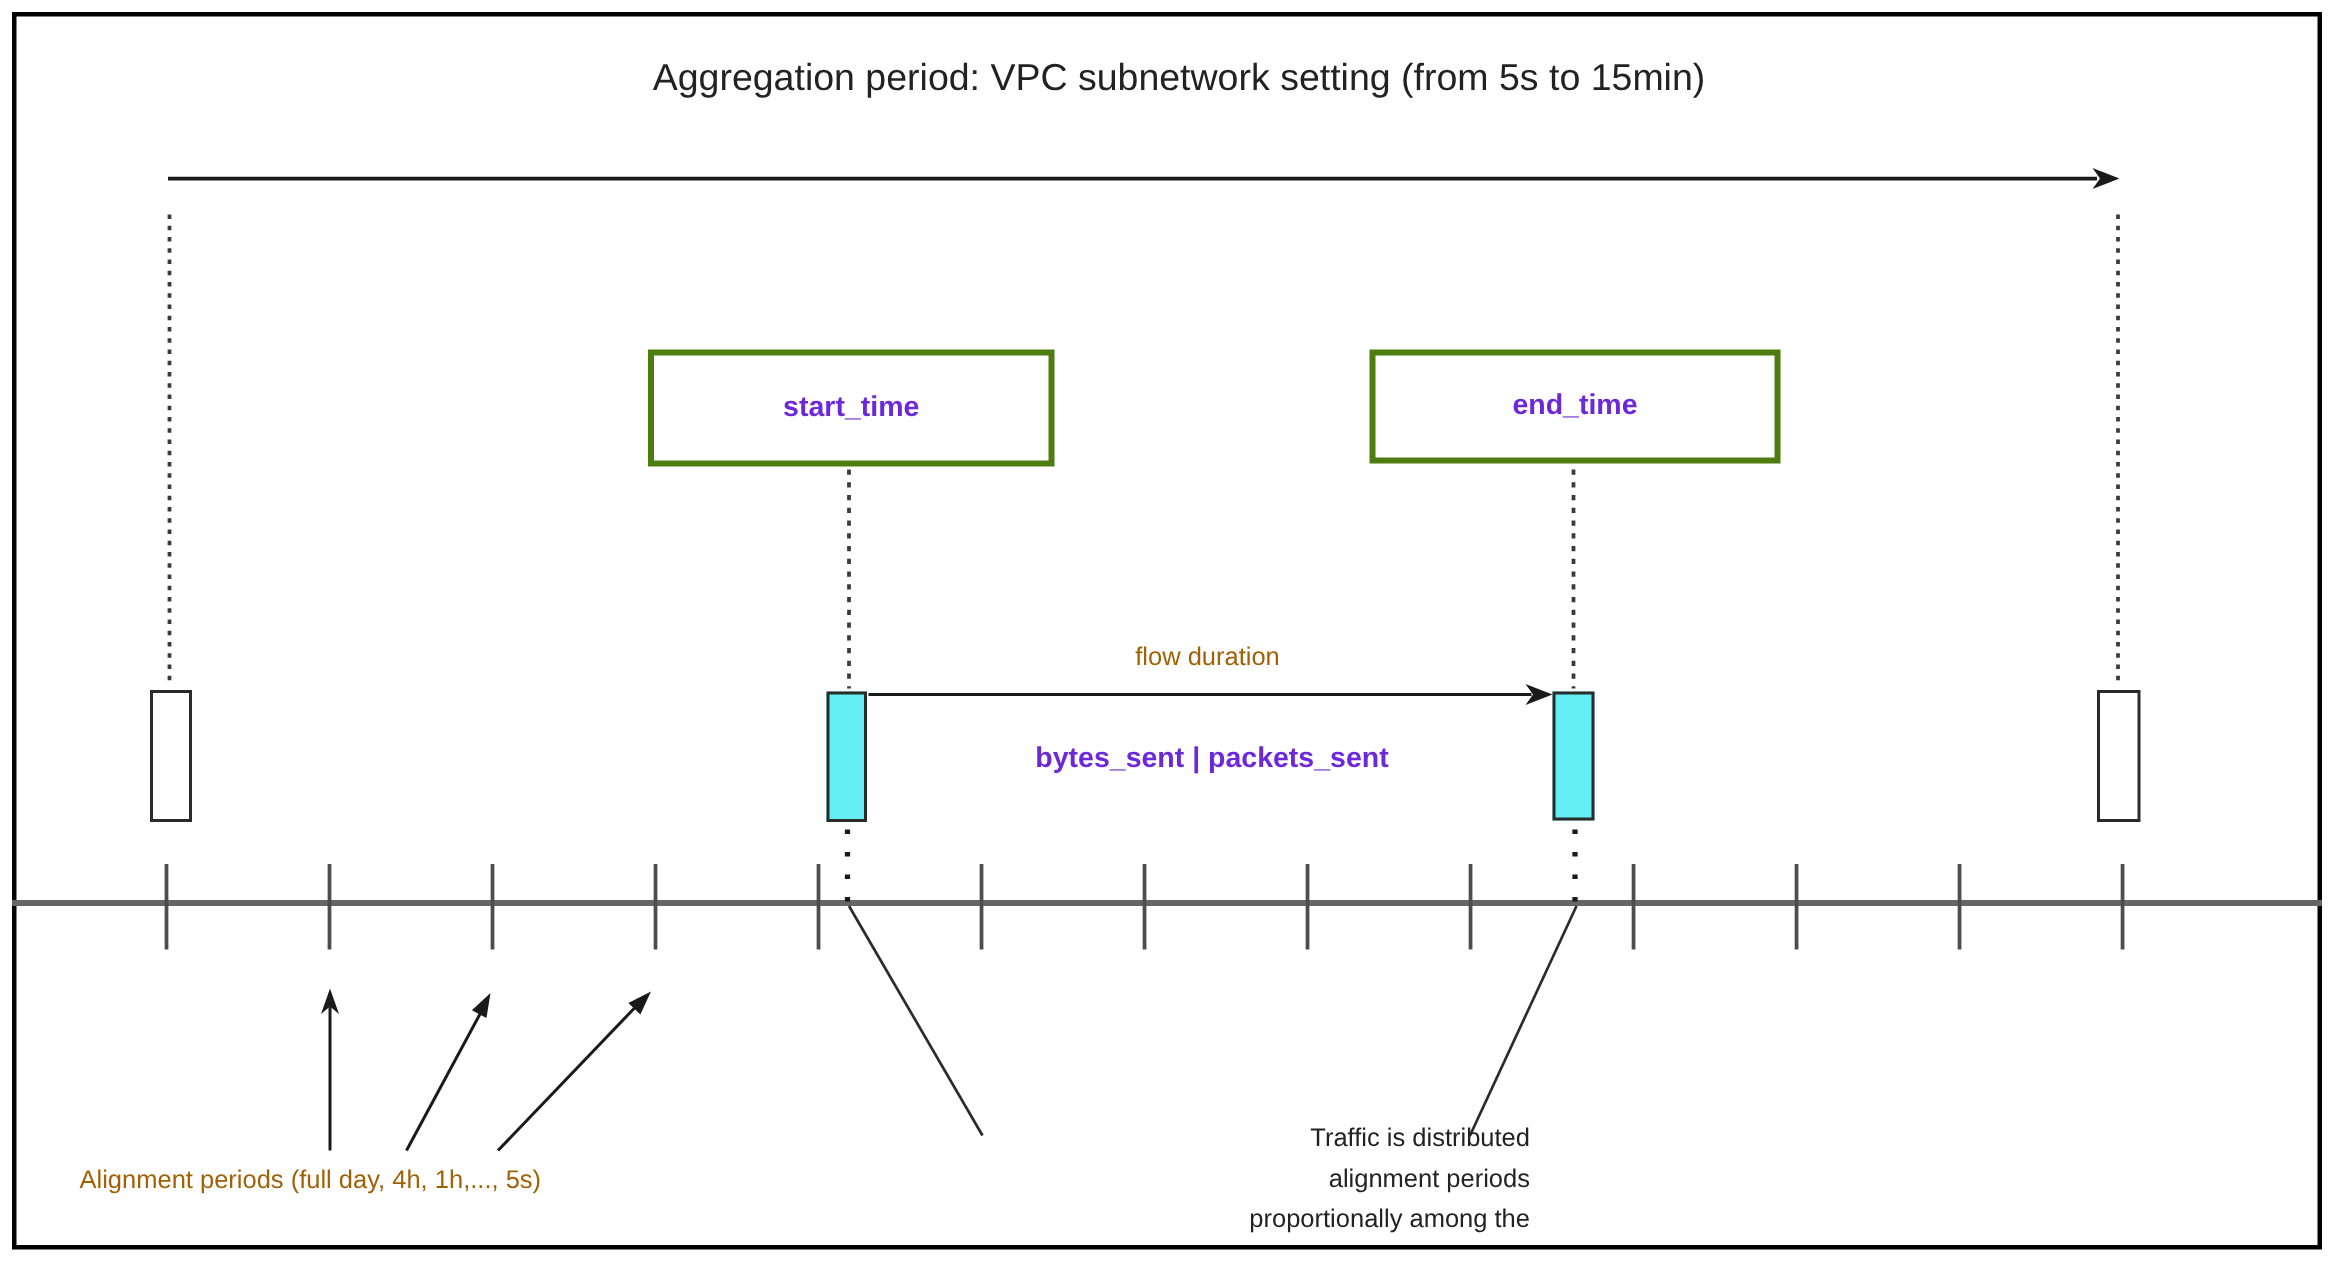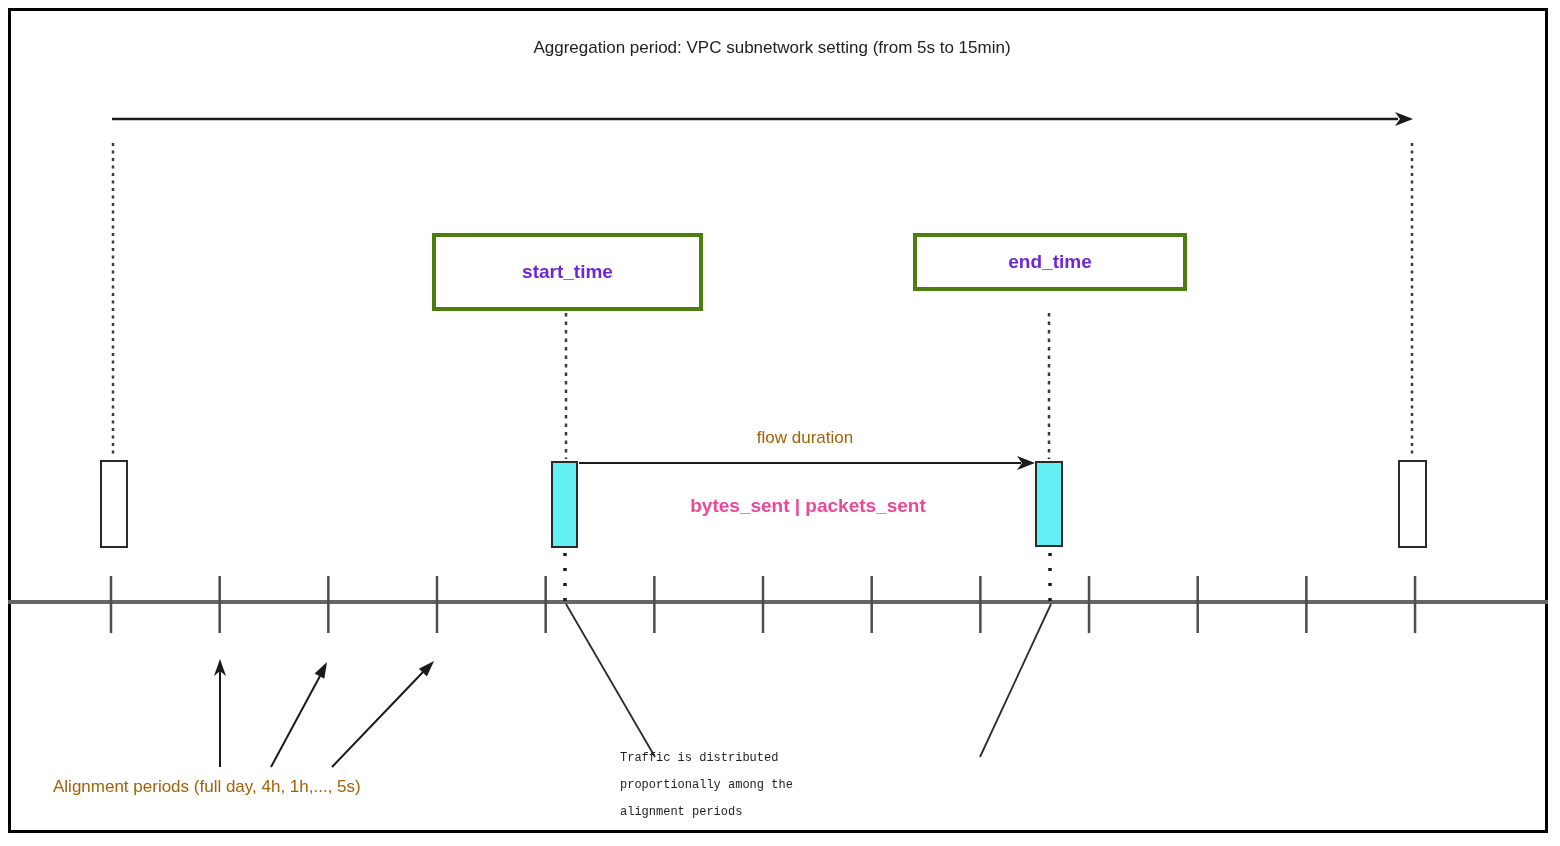--- a/index.html
+++ b/index.html
@@ -2,33 +2,33 @@
 <html><head>
 <meta charset="utf-8">
 <style>
   html,body{margin:0;padding:0;background:#ffffff;}
   body{width:1560px;height:846px;position:relative;overflow:hidden;
        font-family:"Liberation Sans","DejaVu Sans",sans-serif;color:#2d2d2d;}
   .frame{position:absolute;left:8px;top:8px;width:1540px;height:825px;
          border:3px solid #000;box-sizing:border-box;background:#fff;}
   svg.overlay{position:absolute;left:0;top:0;width:1560px;height:846px;}
   .abs{position:absolute;}
-  .title{left:392px;top:38px;width:760px;text-align:center;font-size:17px;color:#222;}
+  .title{left:406px;top:38px;width:760px;text-align:center;font-size:25px;color:#222;}
   .time-box{border:4px solid #4d7c0f;background:#fff;display:flex;align-items:center;
             justify-content:center;font-weight:bold;font-size:19px;box-sizing:border-box;color:#6d28d9;}
   .box-start{left:432px;top:233px;width:271px;height:78px;}
-  .box-end{left:913px;top:233px;width:274px;height:58px;text-align:center;}
+  .box-end{left:913px;top:233px;width:274px;height:76px;text-align:center;}
   .marker{border:2px solid #2b2b2b;box-sizing:border-box;background:#fff;}
   .marker-edge-left{left:100px;top:460px;width:28px;height:88px;}
   .marker-edge-right{left:1398px;top:460px;width:29px;height:88px;}
   .marker-flow-start{left:551px;top:461px;width:27px;height:87px;}
   .marker-flow-end{left:1035px;top:461px;width:28px;height:86px;}
   .flow-duration-label{left:700px;top:428px;width:210px;text-align:center;font-size:17px;color:#a16207;}
-  .metrics-label{left:608px;top:495px;width:400px;text-align:center;font-size:19px;font-weight:bold;color:#ec4899;}
-  .traffic-note{left:620px;top:745px;width:400px;text-align:left;font-size:12px;line-height:27px;color:#222;font-family:Liberation Mono, monospace;}
+  .metrics-label{left:608px;top:495px;width:400px;text-align:center;font-size:19px;font-weight:bold;color:#6d28d9;}
+  .traffic-note{left:620px;top:745px;width:400px;text-align:right;font-size:17px;line-height:27px;color:#222;}
   .alignment-label{left:53px;top:777px;width:440px;font-size:17px;color:#a16207;}
 </style>
 </head>
 <body>
 
 <div class="frame"></div>
 
 <svg class="overlay" viewBox="0 0 1560 846">
 
   <line x1="112" y1="119" x2="1398" y2="119" stroke="#1a1a1a" stroke-width="2.5"></line>
@@ -88,17 +88,17 @@
 <div class="abs marker marker-edge-left"></div>
 <div class="abs marker marker-edge-right"></div>
 <div class="abs marker marker-flow-start" style="background: rgb(100, 239, 245);"></div>
 <div class="abs marker marker-flow-end" style="background: rgb(100, 239, 245);"></div>
 
 <div class="abs flow-duration-label">flow duration</div>
 <div class="abs metrics-label">bytes_sent | packets_sent</div>
 
 <div class="abs traffic-note">
   <div>Traffic is distributed</div>
+  <div>alignment periods</div>
   <div>proportionally among the</div>
-  <div>alignment periods</div>
 </div>
 
 <div class="abs alignment-label">Alignment periods (full day, 4h, 1h,..., 5s)</div>
 
 </body></html>

